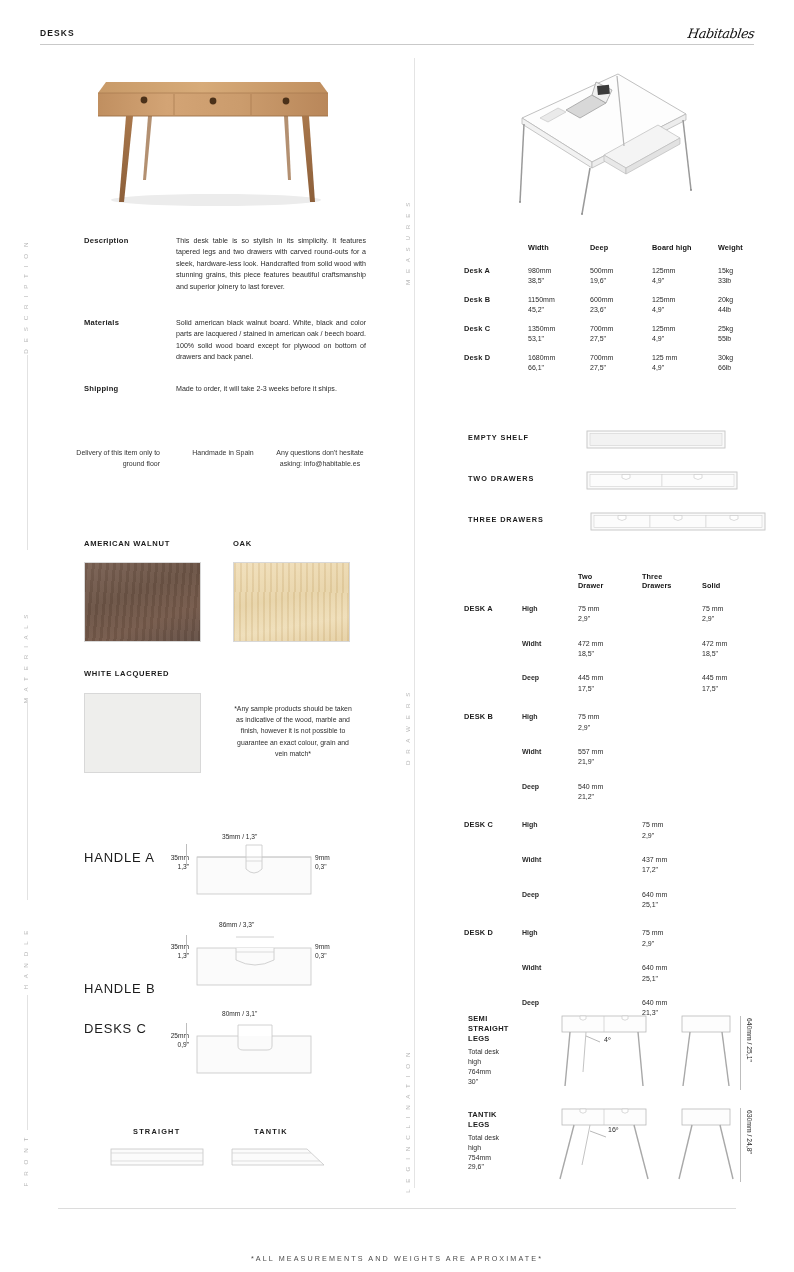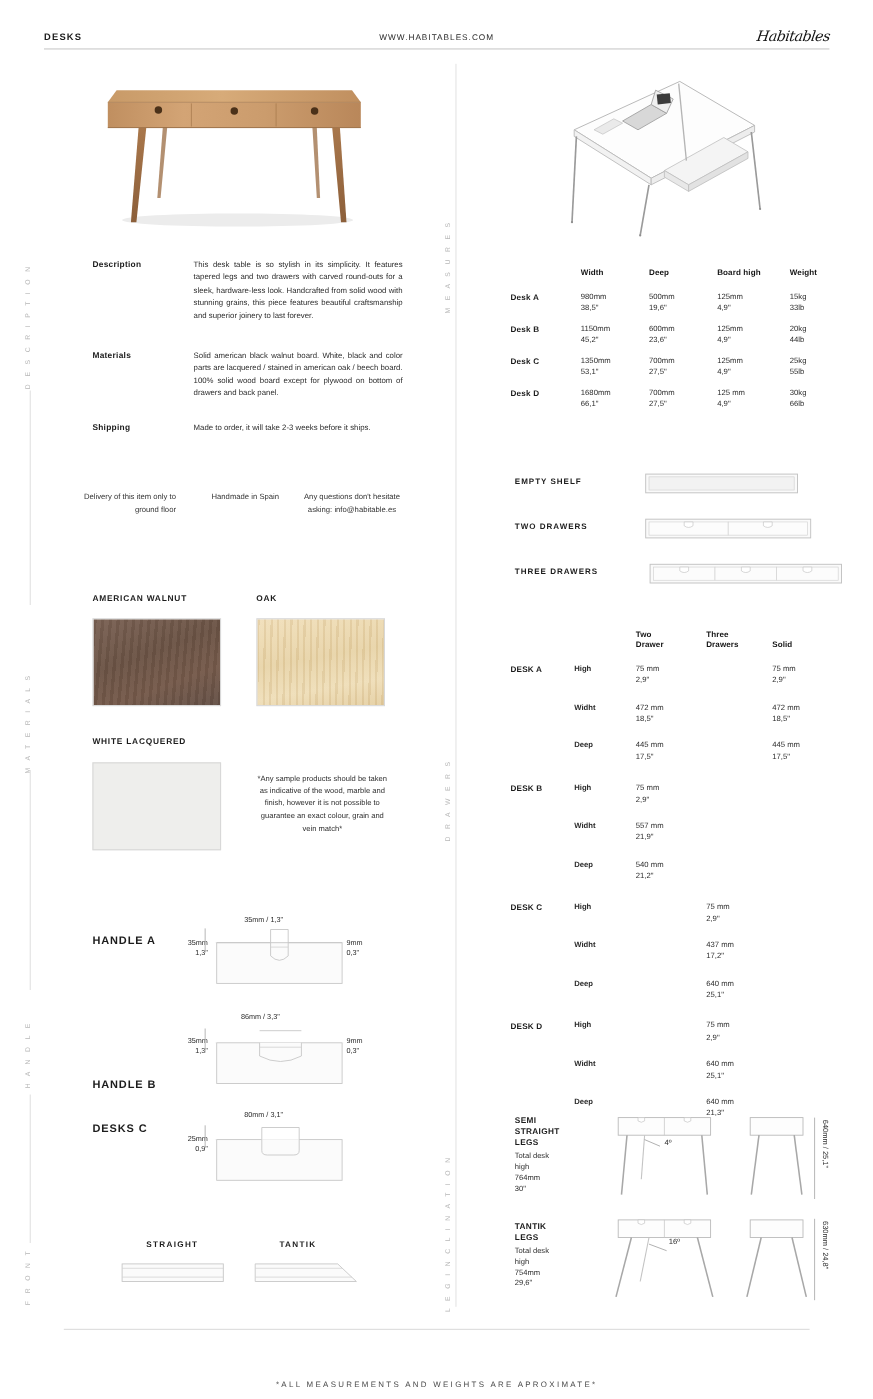--- a/index.html
+++ b/index.html
@@ -74,21 +74,21 @@
       repeating-linear-gradient(91deg, rgba(150,110,60,0.10) 0 2px, rgba(255,255,255,0.10) 2px 6px),
       linear-gradient(170deg,#f0ddb6 0%,#e7d2a4 45%,#eedcb4 75%,#e4cd9e 100%);
   }
   .sw-white { background: #eeeeec; }
   .disclaimer {
     position: absolute; font-size: 6.9px; line-height: 1.62;
     color: #2e2e2e; text-align: center; width: 120px;
   }
 
   
-  .h-title { position: absolute; font-size: 10px; font-weight: 700; letter-spacing: 0.8px; }
+  .h-title { position: absolute; font-size: 13px; font-weight: 400; letter-spacing: 0.8px; }
   .dim { position: absolute; font-size: 6.6px; line-height: 1.42; color: #2b2b2b; }
   .dim.r { text-align: right; }
   .tickline { position: absolute; background: #bdbdbd; }
 
   
   .front-title { position: absolute; font-size: 7.4px; font-weight: 700; letter-spacing: 1.2px; }
 
   
   .tbl { position: absolute; }
   .tbl td, .tbl th { vertical-align: top; }
@@ -118,21 +118,20 @@
   }
   svg { display: block; }
 </style>
 </head>
 <body>
 
 <div class="sheet">
 
   <div class="header">
     <div class="hdr-left">DESKS</div>
-    <div class="hdr-mid">WWW.HABITABLES.COM</div>
     <div class="hdr-logo">Habitables</div>
   </div>
   <div class="hdr-rule"></div>
 
   <div class="vlabel" style="left:22px; top:240px;">D E S C R I P T I O N</div>
   <div class="vline" style="left:27px; top:355px; height:195px;"></div>
 
   <div class="vlabel" style="left:22px; top:612px;">M A T E R I A L S</div>
   <div class="vline" style="left:27px; top:700px; height:200px;"></div>
 

